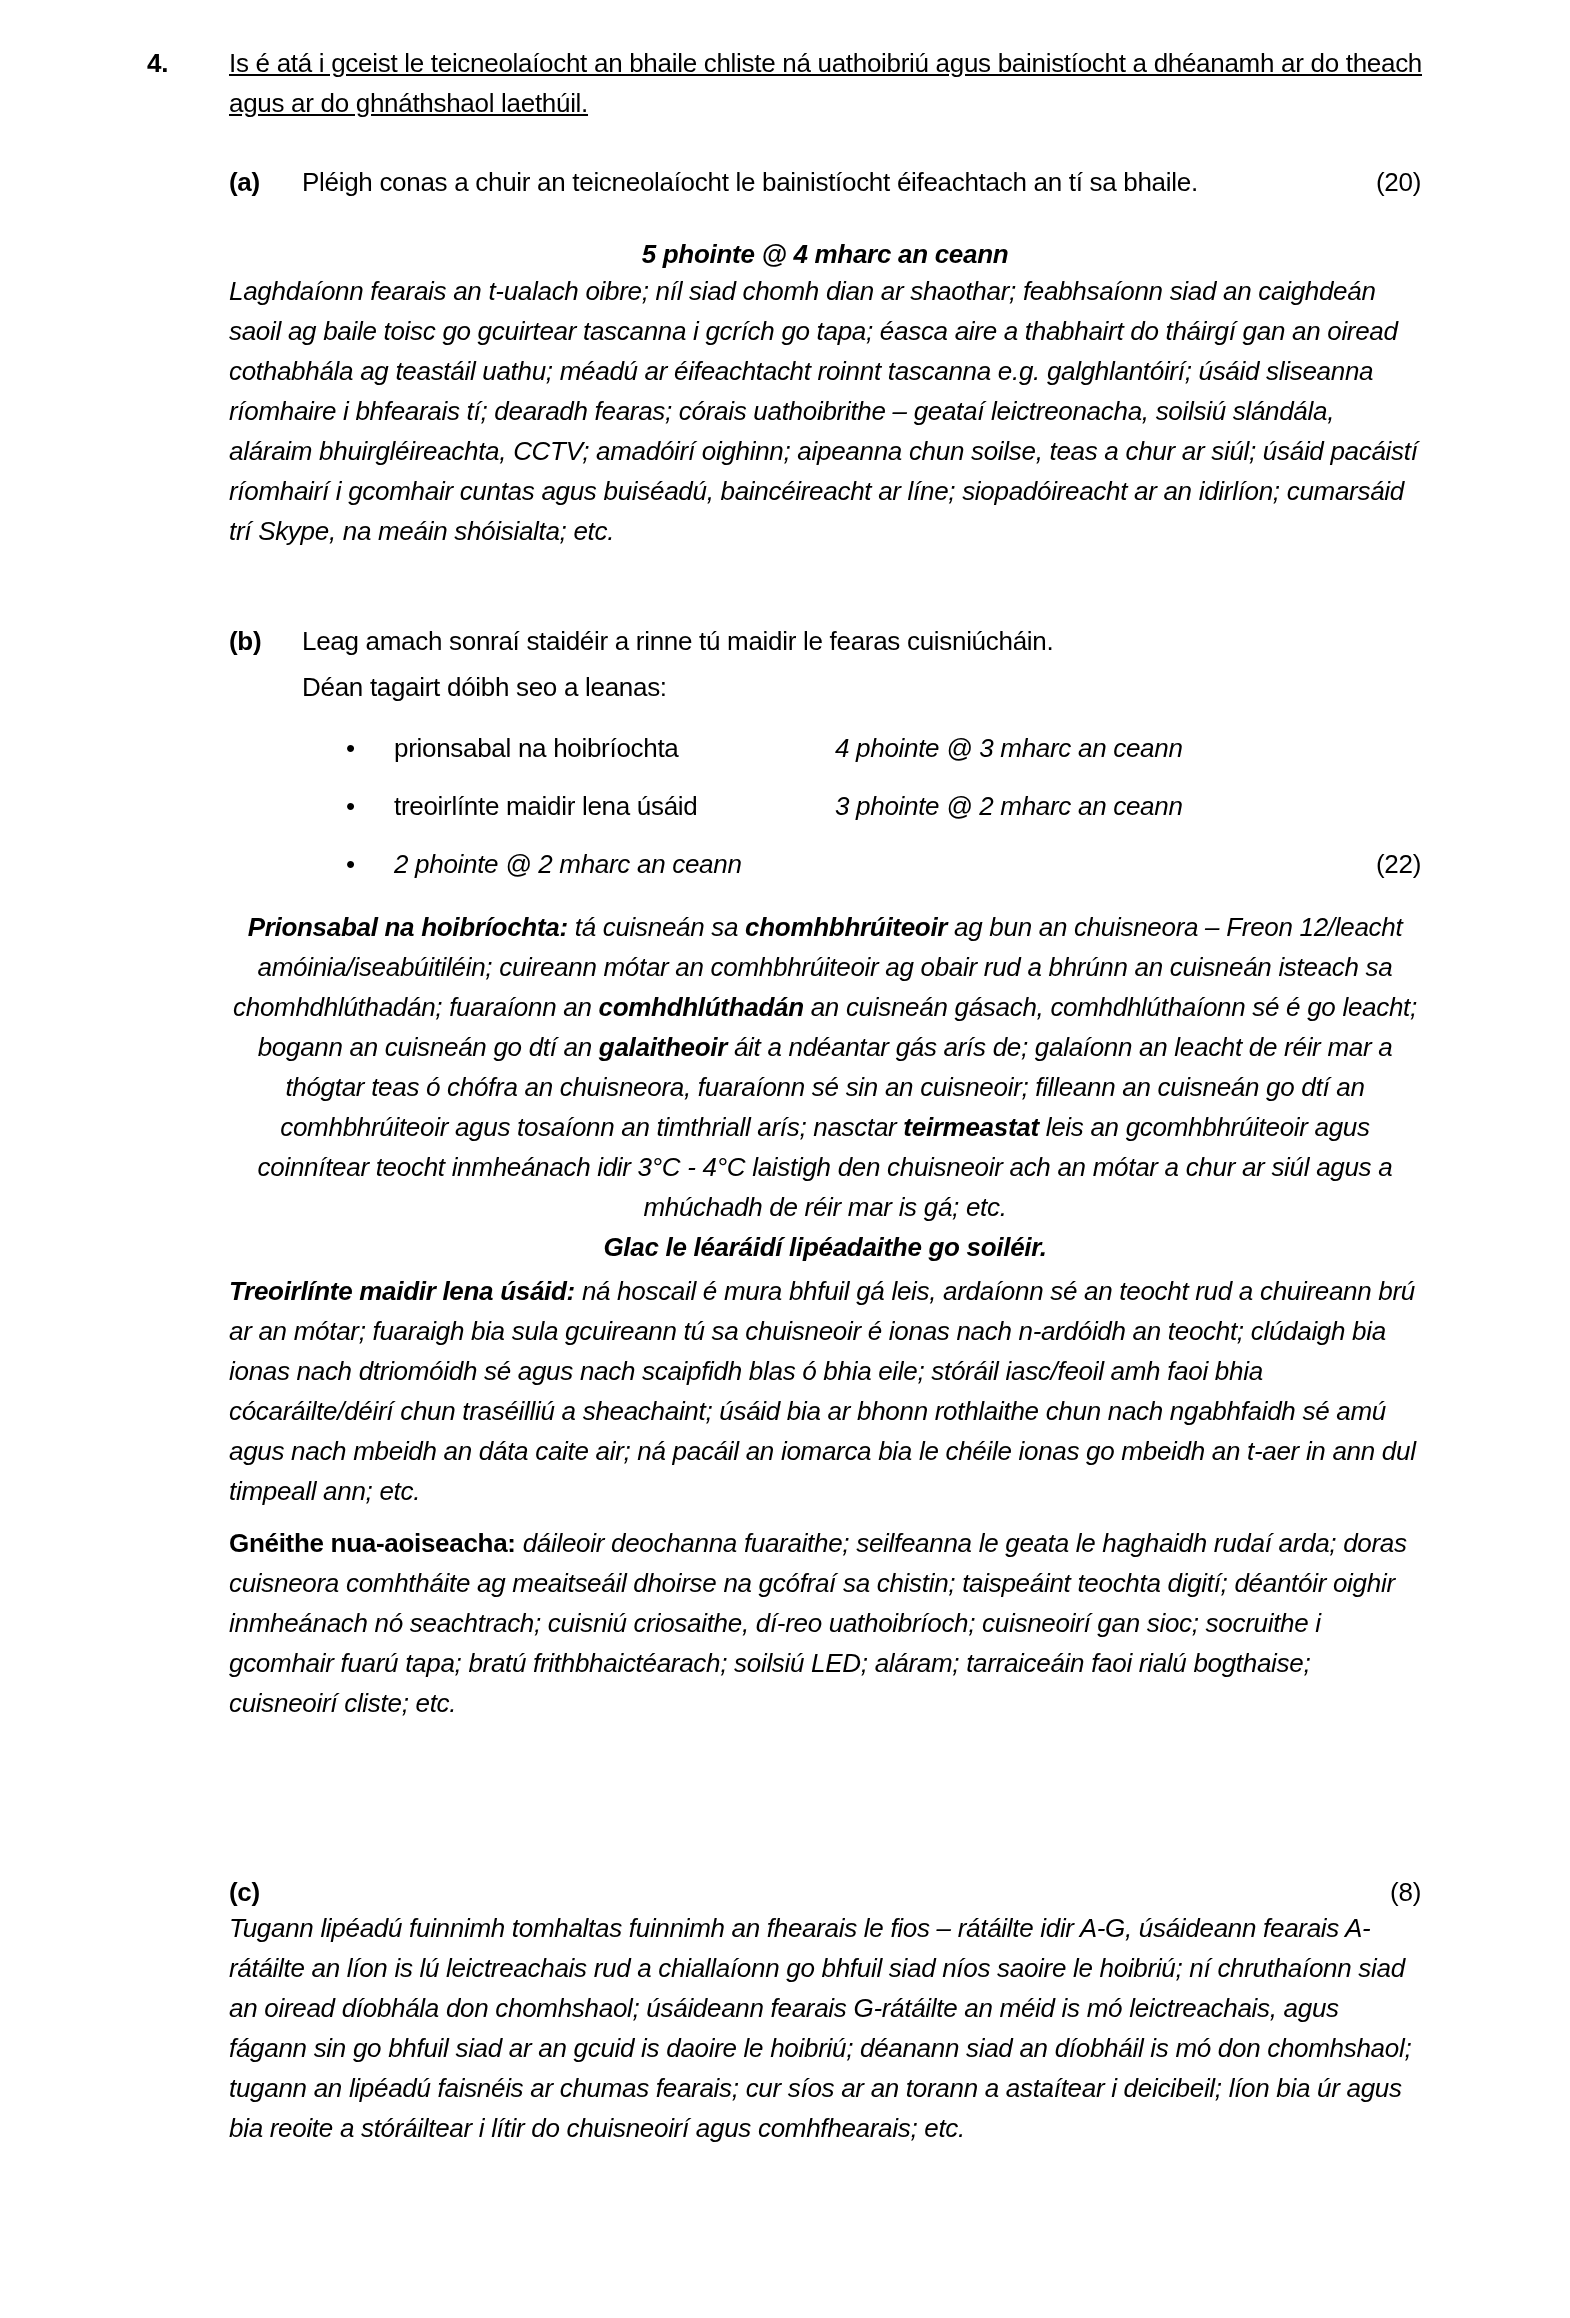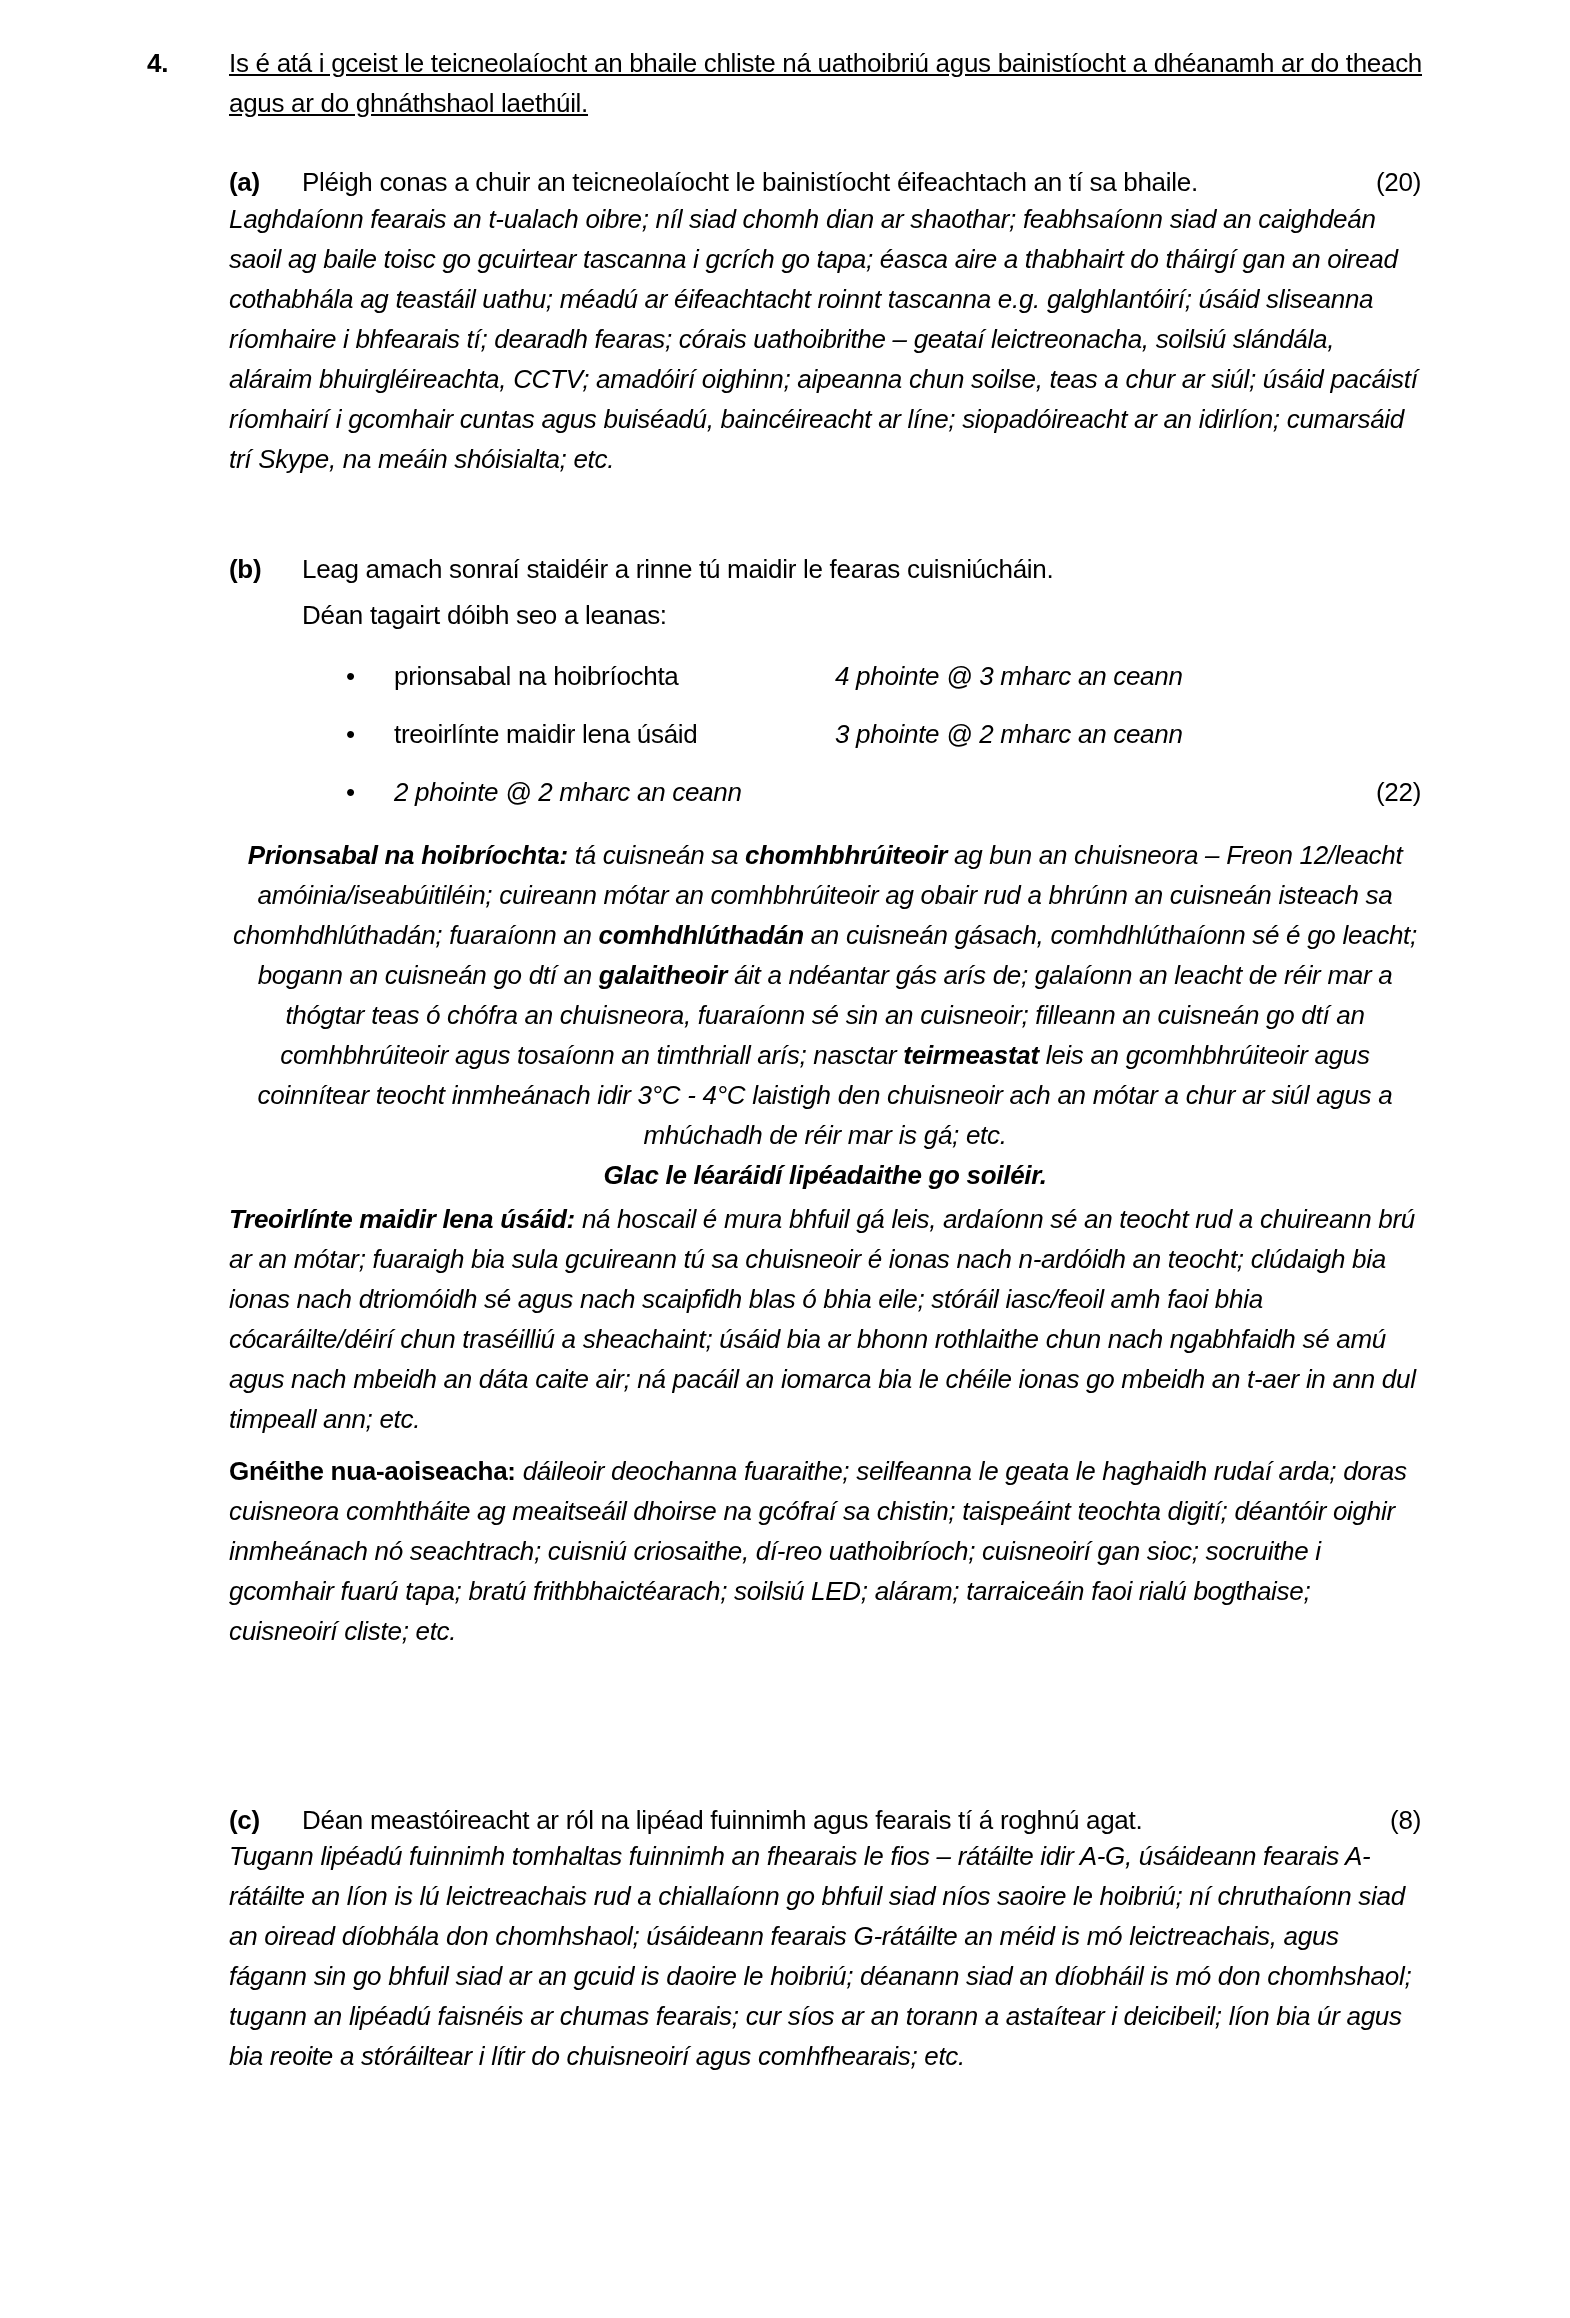--- a/index.html
+++ b/index.html
@@ -100,20 +100,21 @@
   <div class="q-row">
     <span class="q-num">4.</span>
     <span class="q-text">Is é atá i gceist le teicneolaíocht an bhaile chliste ná uathoibriú agus bainistíocht a dhéanamh ar do theach agus ar do ghnáthshaol laethúil.</span>
   </div>
 
   <div class="part-row part-a">
     <span class="part-label">(a)</span>
     <span class="part-text">Pléigh conas a chuir an teicneolaíocht le bainistíocht éifeachtach an tí sa bhaile.</span>
     <span class="part-marks">(20)</span>
   </div>
+  <div class="scheme-head">5 phointe @ 4 mharc an ceann</div>
   <p class="answer italic after-head">Laghdaíonn fearais an t-ualach oibre; níl siad chomh dian ar shaothar; feabhsaíonn siad an caighdeán saoil ag baile toisc go gcuirtear tascanna i gcrích go tapa; éasca aire a thabhairt do tháirgí gan an oiread cothabhála ag teastáil uathu; méadú ar éifeachtacht roinnt tascanna e.g. galghlantóirí; úsáid sliseanna ríomhaire i bhfearais tí; dearadh fearas; córais uathoibrithe – geataí leictreonacha, soilsiú slándála, aláraim bhuirgléireachta, CCTV; amadóirí oighinn; aipeanna chun soilse, teas a chur ar siúl; úsáid pacáistí ríomhairí i gcomhair cuntas agus buiséadú, baincéireacht ar líne; siopadóireacht ar an idirlíon; cumarsáid trí Skype, na meáin shóisialta; etc.</p>
 
   <div class="part-row part-b">
     <span class="part-label">(b)</span>
     <span class="part-text">Leag amach sonraí staidéir a rinne tú maidir le fearas cuisniúcháin.</span>
   </div>
   <div class="instruction">Déan tagairt dóibh seo a leanas:</div>
 
   <div class="bullets">
     <div class="bullet-row">
@@ -132,19 +133,18 @@
       <span class="bullet-total">(22)</span>
     </div>
   </div>
 
   <p class="answer p-principle"><span style="font-weight: bold; font-style: italic;">Prionsabal na hoibríochta: </span><span style="font-weight: normal; font-style: italic;">tá cuisneán sa </span><span style="font-weight: bold; font-style: italic;">chomhbhrúiteoir</span><span style="font-weight: normal; font-style: italic;"> ag bun an chuisneora – Freon 12/leacht amóinia/iseabúitiléin; cuireann mótar an comhbhrúiteoir ag obair rud a bhrúnn an cuisneán isteach sa chomhdhlúthadán; fuaraíonn an </span><span style="font-weight: bold; font-style: italic;">comhdhlúthadán</span><span style="font-weight: normal; font-style: italic;"> an cuisneán gásach, comhdhlúthaíonn sé é go leacht; bogann an cuisneán go dtí an </span><span style="font-weight: bold; font-style: italic;">galaitheoir</span><span style="font-weight: normal; font-style: italic;"> áit a ndéantar gás arís de; galaíonn an leacht de réir mar a thógtar teas ó chófra an chuisneora, fuaraíonn sé sin an cuisneoir; filleann an cuisneán go dtí an comhbhrúiteoir agus tosaíonn an timthriall arís; nasctar </span><span style="font-weight: bold; font-style: italic;">teirmeastat</span><span style="font-weight: normal; font-style: italic;"> leis an gcomhbhrúiteoir agus coinnítear teocht inmheánach idir 3°C - 4°C laistigh den chuisneoir ach an mótar a chur ar siúl agus a mhúchadh de réir mar is gá; etc.</span><br><span style="font-weight: bold; font-style: italic;">Glac le léaráidí lipéadaithe go soiléir.</span></p>
   <p class="answer p-guidelines"><span style="font-weight: bold; font-style: italic;">Treoirlínte maidir lena úsáid: </span><span style="font-weight: normal; font-style: italic;">ná hoscail é mura bhfuil gá leis, ardaíonn sé an teocht rud a chuireann brú ar an mótar; fuaraigh bia sula gcuireann tú sa chuisneoir é ionas nach n-ardóidh an teocht; clúdaigh bia ionas nach dtriomóidh sé agus nach scaipfidh blas ó bhia eile; stóráil iasc/feoil amh faoi bhia cócaráilte/déirí chun traséilliú a sheachaint; úsáid bia ar bhonn rothlaithe chun nach ngabhfaidh sé amú agus nach mbeidh an dáta caite air; ná pacáil an iomarca bia le chéile ionas go mbeidh an t-aer in ann dul timpeall ann; etc.</span></p>
   <p class="answer p-features"><span style="font-weight: bold; font-style: normal;">Gnéithe nua-aoiseacha: </span><span style="font-weight: normal; font-style: italic;">dáileoir deochanna fuaraithe; seilfeanna le geata le haghaidh rudaí arda; doras cuisneora comhtháite ag meaitseáil dhoirse na gcófraí sa chistin; taispeáint teochta digití; déantóir oighir inmheánach nó seachtrach; cuisniú criosaithe, dí-reo uathoibríoch; cuisneoirí gan sioc; socruithe i gcomhair fuarú tapa; bratú frithbhaictéarach; soilsiú LED; aláram; tarraiceáin faoi rialú bogthaise; cuisneoirí cliste; etc.</span></p>
 
   <div class="part-row part-c">
     <span class="part-label">(c)</span>
-    <span class="part-text">Déan meastóireacht ar ról na lipéad fuinnimh agus fearais tí á roghnú agat.</span>
     <span class="part-marks">(8)</span>
   </div>
   <p class="answer italic after-head">Tugann lipéadú fuinnimh tomhaltas fuinnimh an fhearais le fios – rátáilte idir A-G, úsáideann fearais A-rátáilte an líon is lú leictreachais rud a chiallaíonn go bhfuil siad níos saoire le hoibriú; ní chruthaíonn siad an oiread díobhála don chomhshaol; úsáideann fearais G-rátáilte an méid is mó leictreachais, agus fágann sin go bhfuil siad ar an gcuid is daoire le hoibriú; déanann siad an díobháil is mó don chomhshaol; tugann an lipéadú faisnéis ar chumas fearais; cur síos ar an torann a astaítear i deicibeil; líon bia úr agus bia reoite a stóráiltear i lítir do chuisneoirí agus comhfhearais; etc.</p>
 
 </div>
 
 
 </body></html>

